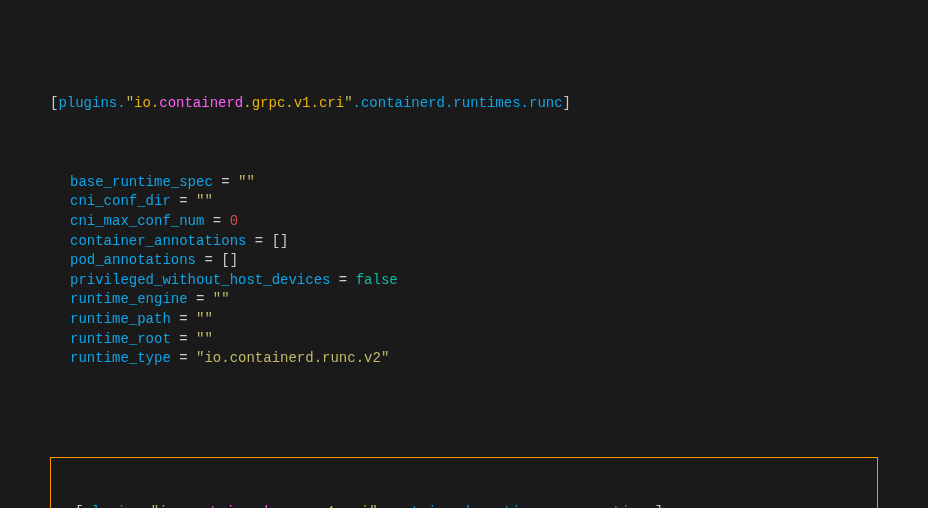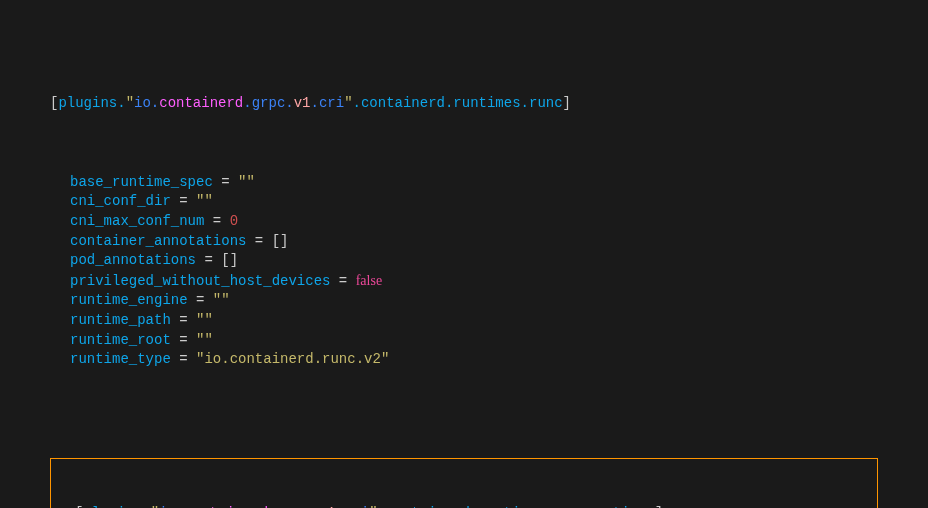--- a/index.html
+++ b/index.html
@@ -17,26 +17,26 @@
   .code-block { white-space: pre; }
   .indent1 { padding-left: 20px; }
   .highlight-box {
     border: 1px solid #ff9500;
     padding: 6px 4px 6px 4px;
     margin-top: 10px;
     position: relative;
   }
   
   .c-teal { color: #0ea5e9; }
-  .c-pink { color: #3b82f6; }
+  .c-pink { color: #eab308; }
   .c-magenta { color: #ff5fff; }
-  .c-orange { color: #fca5a5; }
+  .c-orange { color: #eab308; }
   .c-str { color: #c5b96a; }
   .c-num { color: #d05050; }
-  .c-kw { color: #ec4899; font-family: Liberation Serif, serif; }
+  .c-kw { color: #14b8a6; }
   .c-punc { color: #ccc; }
   .c-eq { color: #ccc; }
 </style>
 </head>
 <body>
 
 <div class="code-block">
 
   
   <div><span class="c-punc">[</span><span class="c-teal">plugins</span><span class="c-teal">.</span><span class="c-str">"</span><span class="c-pink">io</span><span class="c-pink">.</span><span class="c-magenta">containerd</span><span class="c-pink">.</span><span class="c-pink">grpc</span><span class="c-pink">.</span><span class="c-orange">v1</span><span class="c-pink">.</span><span class="c-pink">cri</span><span class="c-str">"</span><span class="c-teal">.</span><span class="c-teal">containerd</span><span class="c-teal">.</span><span class="c-teal">runtimes</span><span class="c-teal">.</span><span class="c-teal">runc</span><span class="c-punc">]</span></div>

